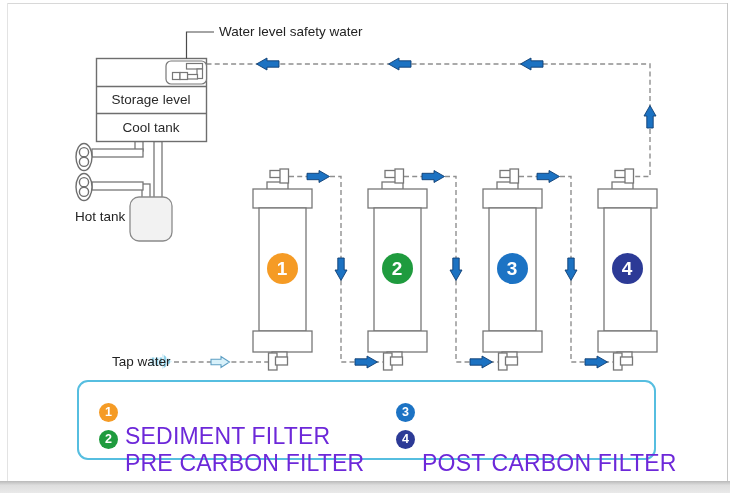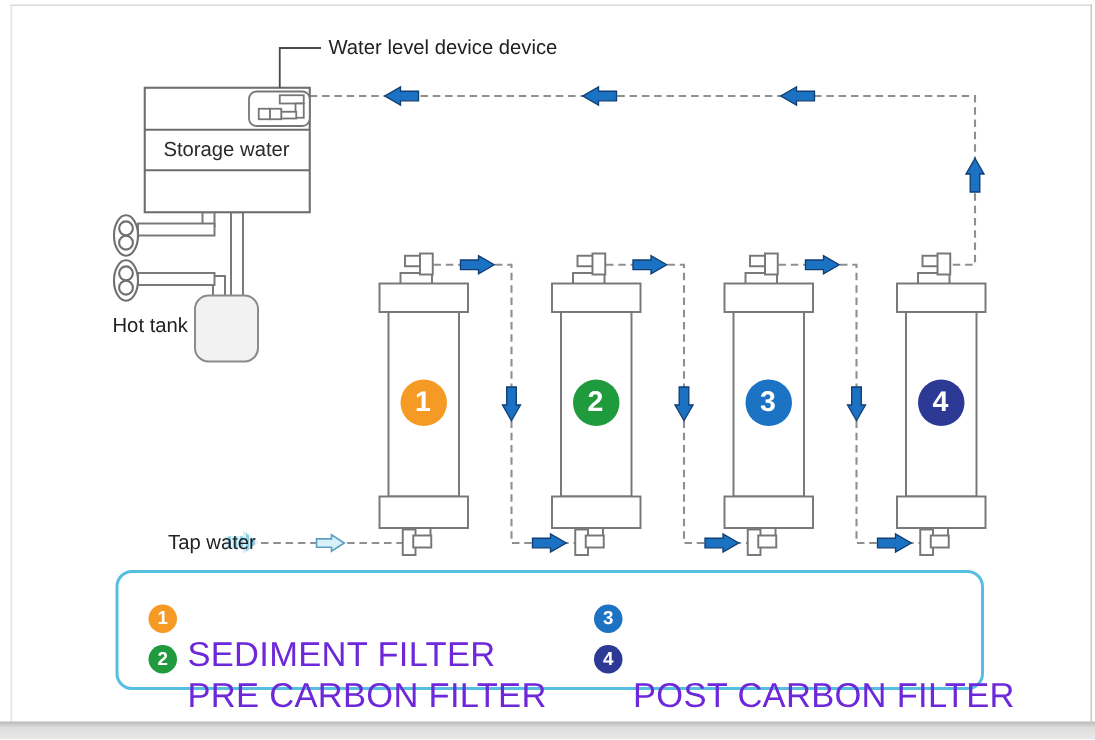--- a/index.html
+++ b/index.html
@@ -135,22 +135,23 @@
       </g>
       <polyline points="186.5,58.5 186.5,32 214,32" fill="none" stroke="#4a4a4a" stroke-width="1.2"></polyline>
     </g>
 
     <use href="#filterShape" transform="translate(253,189)"></use>
     <use href="#filterShape" transform="translate(368,189)"></use>
     <use href="#filterShape" transform="translate(483,189)"></use>
     <use href="#filterShape" transform="translate(598,189)"></use>
   </svg>
 
-  <div class="lbl" style="left:219px;top:25px;">Water level device device</div>
-  <div class="tank-lbl" style="top:92px;">Storage water</div>
+  <div class="lbl" style="left:219px;top:25px;">Water level safety water</div>
+  <div class="tank-lbl" style="top:92px;">Storage level</div>
+  <div class="tank-lbl" style="top:119.5px;">Cool tank</div>
   <div class="lbl" style="left:75px;top:210px;">Hot tank</div>
   <div class="lbl" style="left:88px;top:354.5px;margin-left:24px;">Tap water</div>
 
   <div class="fcircle" style="left: 266.5px; background: rgb(245, 155, 37);">1</div>
   <div class="fcircle" style="left: 381.5px; background: rgb(31, 155, 62);">2</div>
   <div class="fcircle" style="left: 496.5px; background: rgb(28, 115, 196);">3</div>
   <div class="fcircle" style="left: 611.5px; background: rgb(44, 58, 150);">4</div>
 
   <div class="legend-box">
     <div class="legend-item" style="left:20px;top:20px;">

